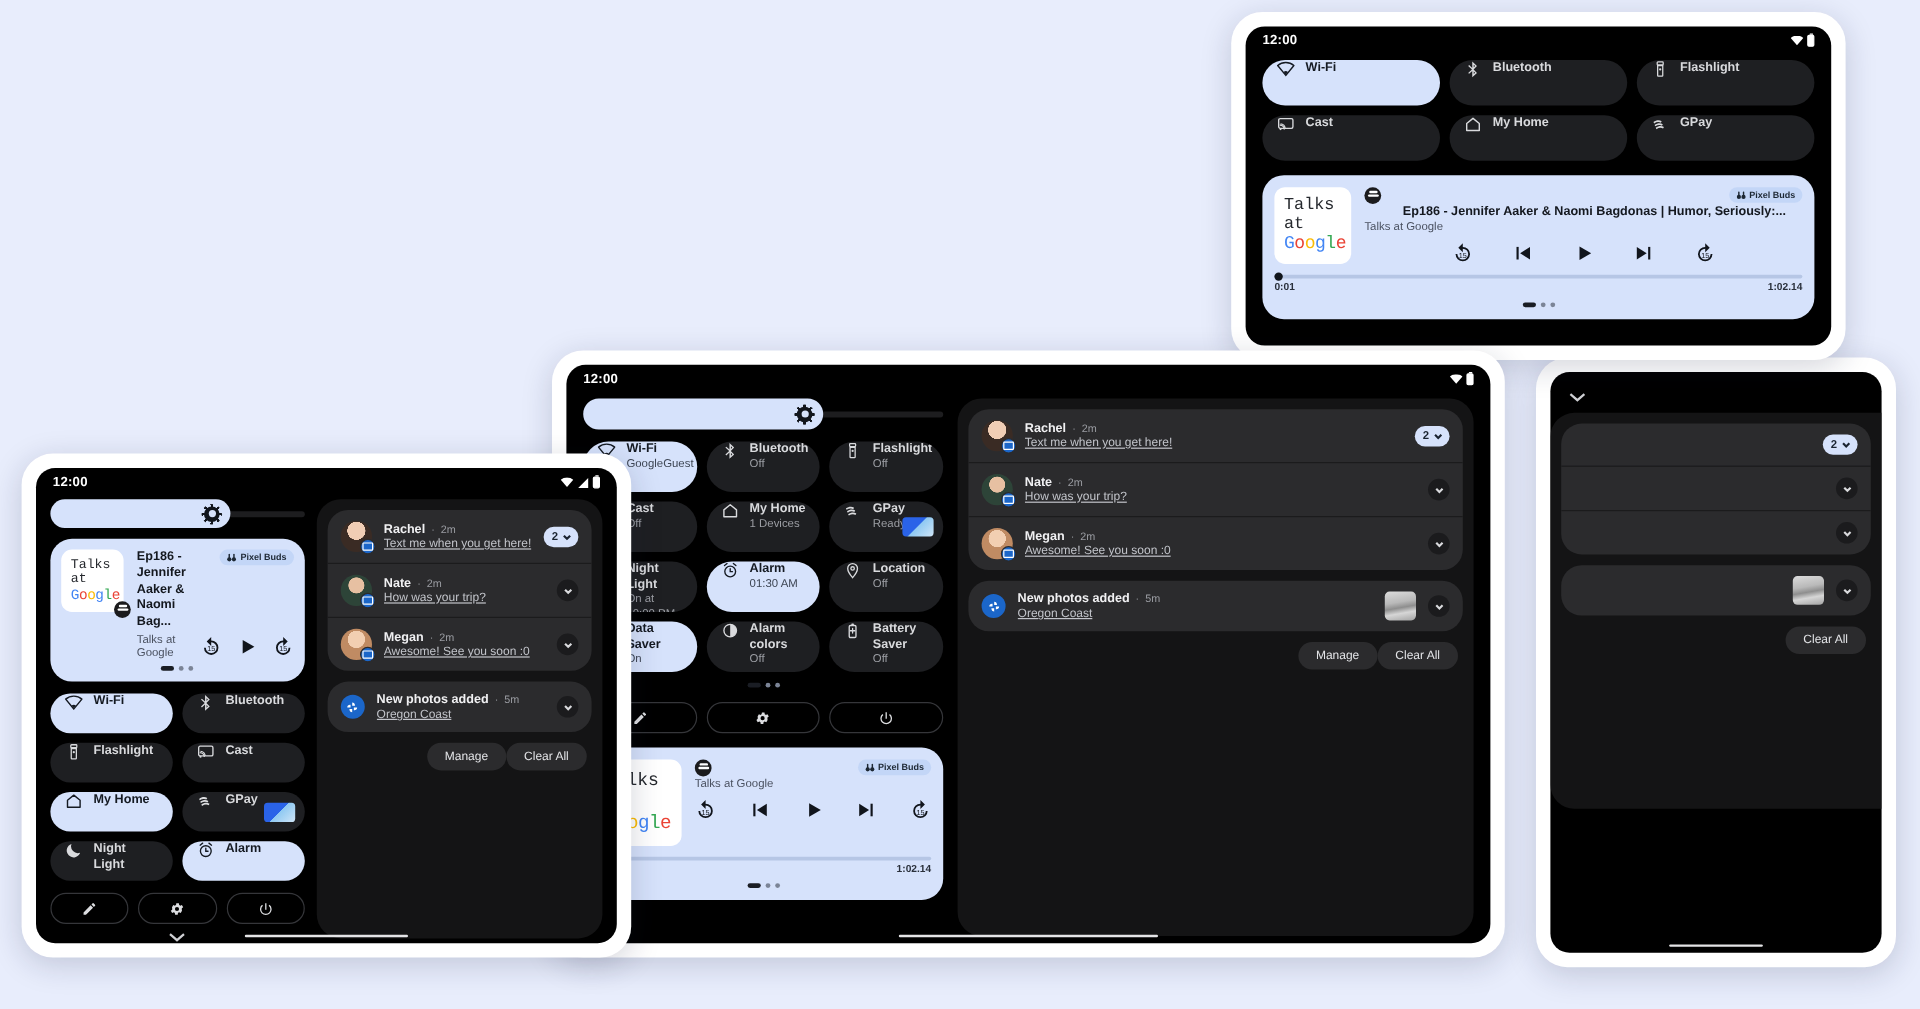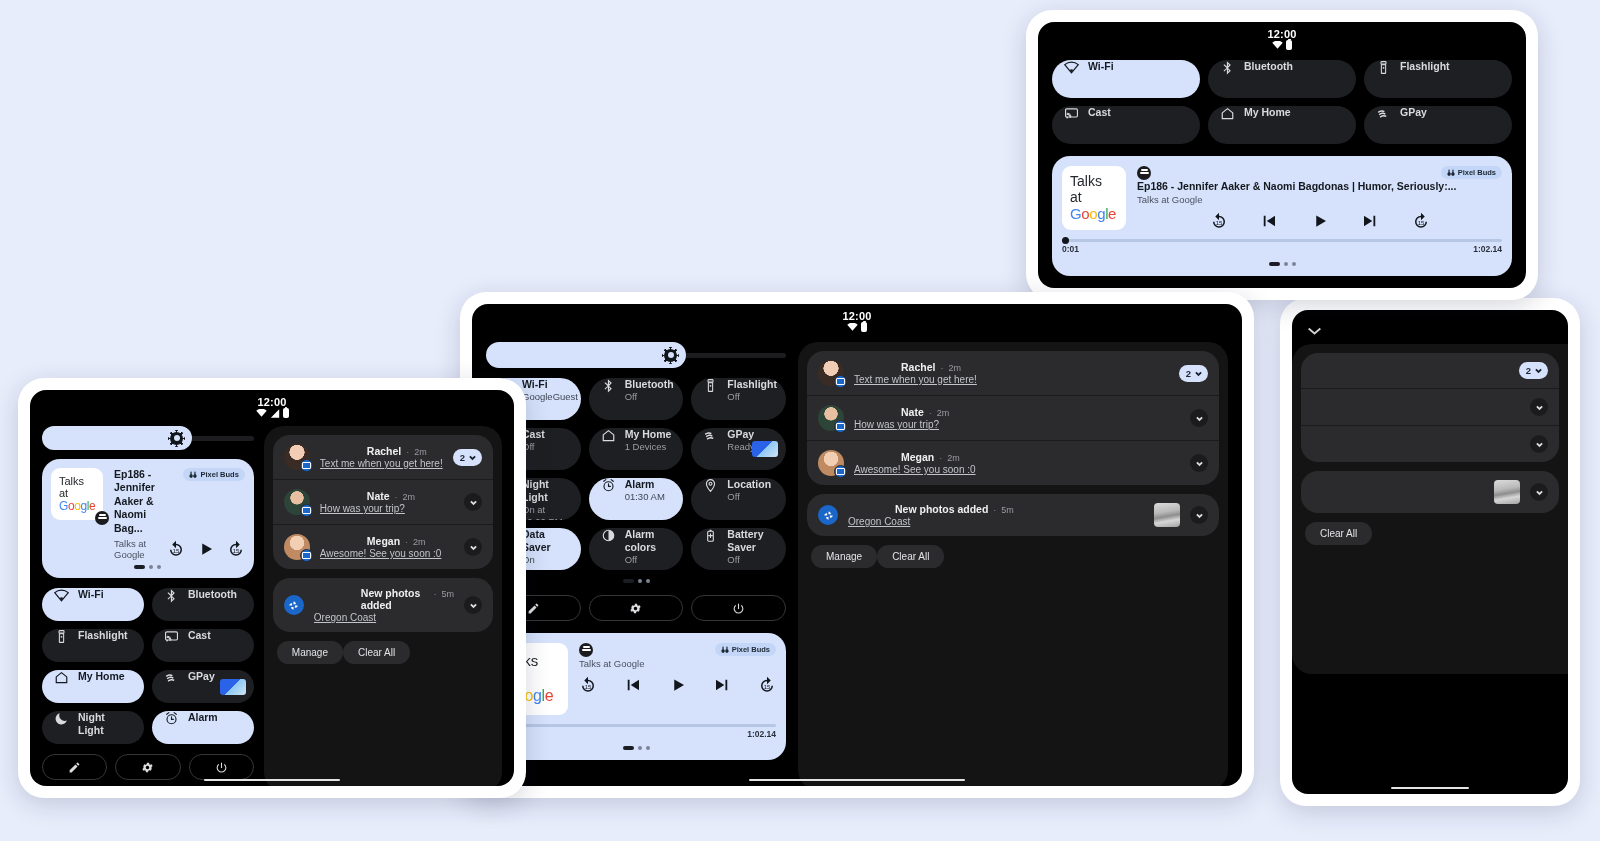--- a/index.html
+++ b/index.html
@@ -30,21 +30,21 @@
 
   #dev-back   { left: 1280px; top: 298px; width: 300px; height: 508px; z-index: 1; }
   #dev-top    { left: 1026px; top: 10px;  width: 512px; height: 290px; z-index: 3; }
   #dev-mid    { left: 460px;  top: 292px; width: 794px; height: 506px; z-index: 4; }
   #dev-left   { left: 18px;   top: 378px; width: 508px; height: 420px; z-index: 5; }
 
   
   .statusbar {
     display: flex; align-items: center; justify-content: space-between;
     padding: 6px 14px 2px 14px;
-    font-size: 11px; font-weight: bold; color: #fff; letter-spacing: .2px; flex-direction: column;
+    font-size: 11px; font-weight: bold; color: #fff; letter-spacing: .2px;
   }
   .status-icons { display: flex; align-items: center; gap: 3px; }
   .ic-wifi { width: 11px; height: 8px; }
   .ic-sig  { width: 10px; height: 9px; }
   .ic-batt { width: 6px; height: 10px; border: 1.2px solid #fff; border-radius: 1.5px; position: relative; background: #fff; }
   .ic-batt::before { content: ""; position: absolute; top: -2.5px; left: 1.3px; width: 2.4px; height: 1.6px; background: #fff; border-radius: 1px; }
 
   
   .bright-row { display: flex; align-items: center; padding: 0 14px; }
   .bright-bar {
@@ -98,21 +98,21 @@
 
   
   .media {
     background: #d6e2fb; border-radius: 18px; color: #12161d;
     padding: 10px; display: flex; flex-direction: column; position: relative;
   }
   .media-top { display: flex; gap: 11px; }
   .album {
     background: #fff; border-radius: 9px; flex: none;
     display: flex; flex-direction: column; align-items: flex-start;
-    justify-content: center; padding: 6px 8px; position: relative;
+    justify-content: center; padding: 6px 8px; position: relative; font-family: Liberation Mono, monospace;
   }
   .album .l1, .album .l2 { font-weight: normal; color: #25282d; }
   .album .gword { font-weight: normal; letter-spacing: -.4px; }
   .album .gword span:nth-child(1){color:#4285f4}
   .album .gword span:nth-child(2){color:#ea4335}
   .album .gword span:nth-child(3){color:#fbbc05}
   .album .gword span:nth-child(4){color:#4285f4}
   .album .gword span:nth-child(5){color:#34a853}
   .album .gword span:nth-child(6){color:#ea4335}
   .app-badge {
@@ -158,21 +158,21 @@
   .avatar .badge {
     position: absolute; right: -3px; bottom: -2px;
     width: 13px; height: 13px; border-radius: 50%;
     background: #1b66c9; border: 1.5px solid #2b2b2d;
     display:flex;align-items:center;justify-content:center;
   }
   .avatar .badge::after {
     content:""; width:7px; height:5px; border:1px solid #fff; border-radius:1px;
   }
   .ntext { flex: 1; min-width: 0; }
-  .nhead { display: flex; align-items: baseline; gap: 5px; margin-left: 47px; }
+  .nhead { display: flex; align-items: baseline; gap: 5px; }
   .nname { font-size: 10.5px; font-weight: bold; color: #f0f0f2; }
   .ndot { font-size: 9px; color: #8b8d93; }
   .ntime { font-size: 9px; color: #9a9ca2; }
   .nbody { font-size: 10px; color: #c2c4ca; margin-top: 1px; white-space: nowrap; overflow: hidden; text-overflow: ellipsis; text-decoration: underline; }
   .chev {
     width: 18px; height: 18px; border-radius: 50%; background: #1b1b1d; flex: none;
     display: flex; align-items: center; justify-content: center;
   }
   .chev svg { width: 9px; height: 9px; stroke: #d9dadd; fill: none; stroke-width: 2.4; }
   .chev.count {
@@ -182,21 +182,21 @@
   .chev.count svg { stroke: #1b2431; }
   .photo-thumb {
     width: 26px; height: 24px; border-radius: 4px; flex: none;
     background: linear-gradient(170deg,#dcdcdc 0%,#b9b9b9 38%,#8e8e8e 55%,#d6d6d6 72%,#a3a3a3 100%);
   }
   .photos-icon {
     width: 20px; height: 20px; border-radius: 50%; flex: none; background: #1b66c9;
     display:flex;align-items:center;justify-content:center;
   }
   .photos-icon svg { width: 11px; height: 11px; }
-  .notif-actions { display: flex; justify-content: flex-start; padding: 0 4px; }
+  .notif-actions { display: flex; justify-content: flex-end; padding: 0 4px; }
   .pill-btn {
     background: #2b2b2d; color: #e3e4e7; border: none;
     border-radius: 14px; font-size: 10px; font-family: inherit;
     padding: 6px 15px; cursor: pointer;
   }
 
   
   .footer-btns { display: grid; grid-template-columns: repeat(3,1fr); gap: 8px; }
   .fbtn {
     height: 26px; border: 1px solid #35363a; border-radius: 14px;
@@ -209,21 +209,21 @@
   .navbar i { display: block; width: 28%; height: 2.5px; border-radius: 2px; background: #e4e4e6; }
 
   
   #dev-top .qs { padding: 8px 14px 0 14px; }
   #dev-top .tiles { grid-template-columns: repeat(3,1fr); }
   #dev-top .tile { height: 38px; }
   #dev-top .media { margin: 12px 14px 0 14px; }
   #dev-top .album { width: 64px; height: 64px; }
   #dev-top .album .l1, #dev-top .album .l2 { font-size: 14px; line-height: 1.12; }
   #dev-top .album .gword { font-size: 15px; }
-  #dev-top .mtitle { font-size: 10.5px; white-space: nowrap; overflow: hidden; text-overflow: ellipsis; }
+  #dev-top .mtitle { font-size: 10.5px; white-space: nowrap; overflow: hidden; text-overflow: ellipsis; margin-left: 32px; }
   #dev-top .mctrls { width: 220px; margin: 7px auto 0 auto; }
   #dev-top .mright { flex: 1; min-width: 0; }
   #dev-top .media-head { display: flex; align-items: flex-start; justify-content: space-between; gap: 8px; }
   #dev-top .mprog { margin-top: 9px; }
   #dev-top .dots { margin-top: 8px; }
 
   
   #dev-mid .content { display: flex; gap: 12px; padding: 8px 14px 0 14px; height: calc(100% - 26px); }
   #dev-mid .col-left { width: 300px; display: flex; flex-direction: column; }
   #dev-mid .col-right { flex: 1; }

